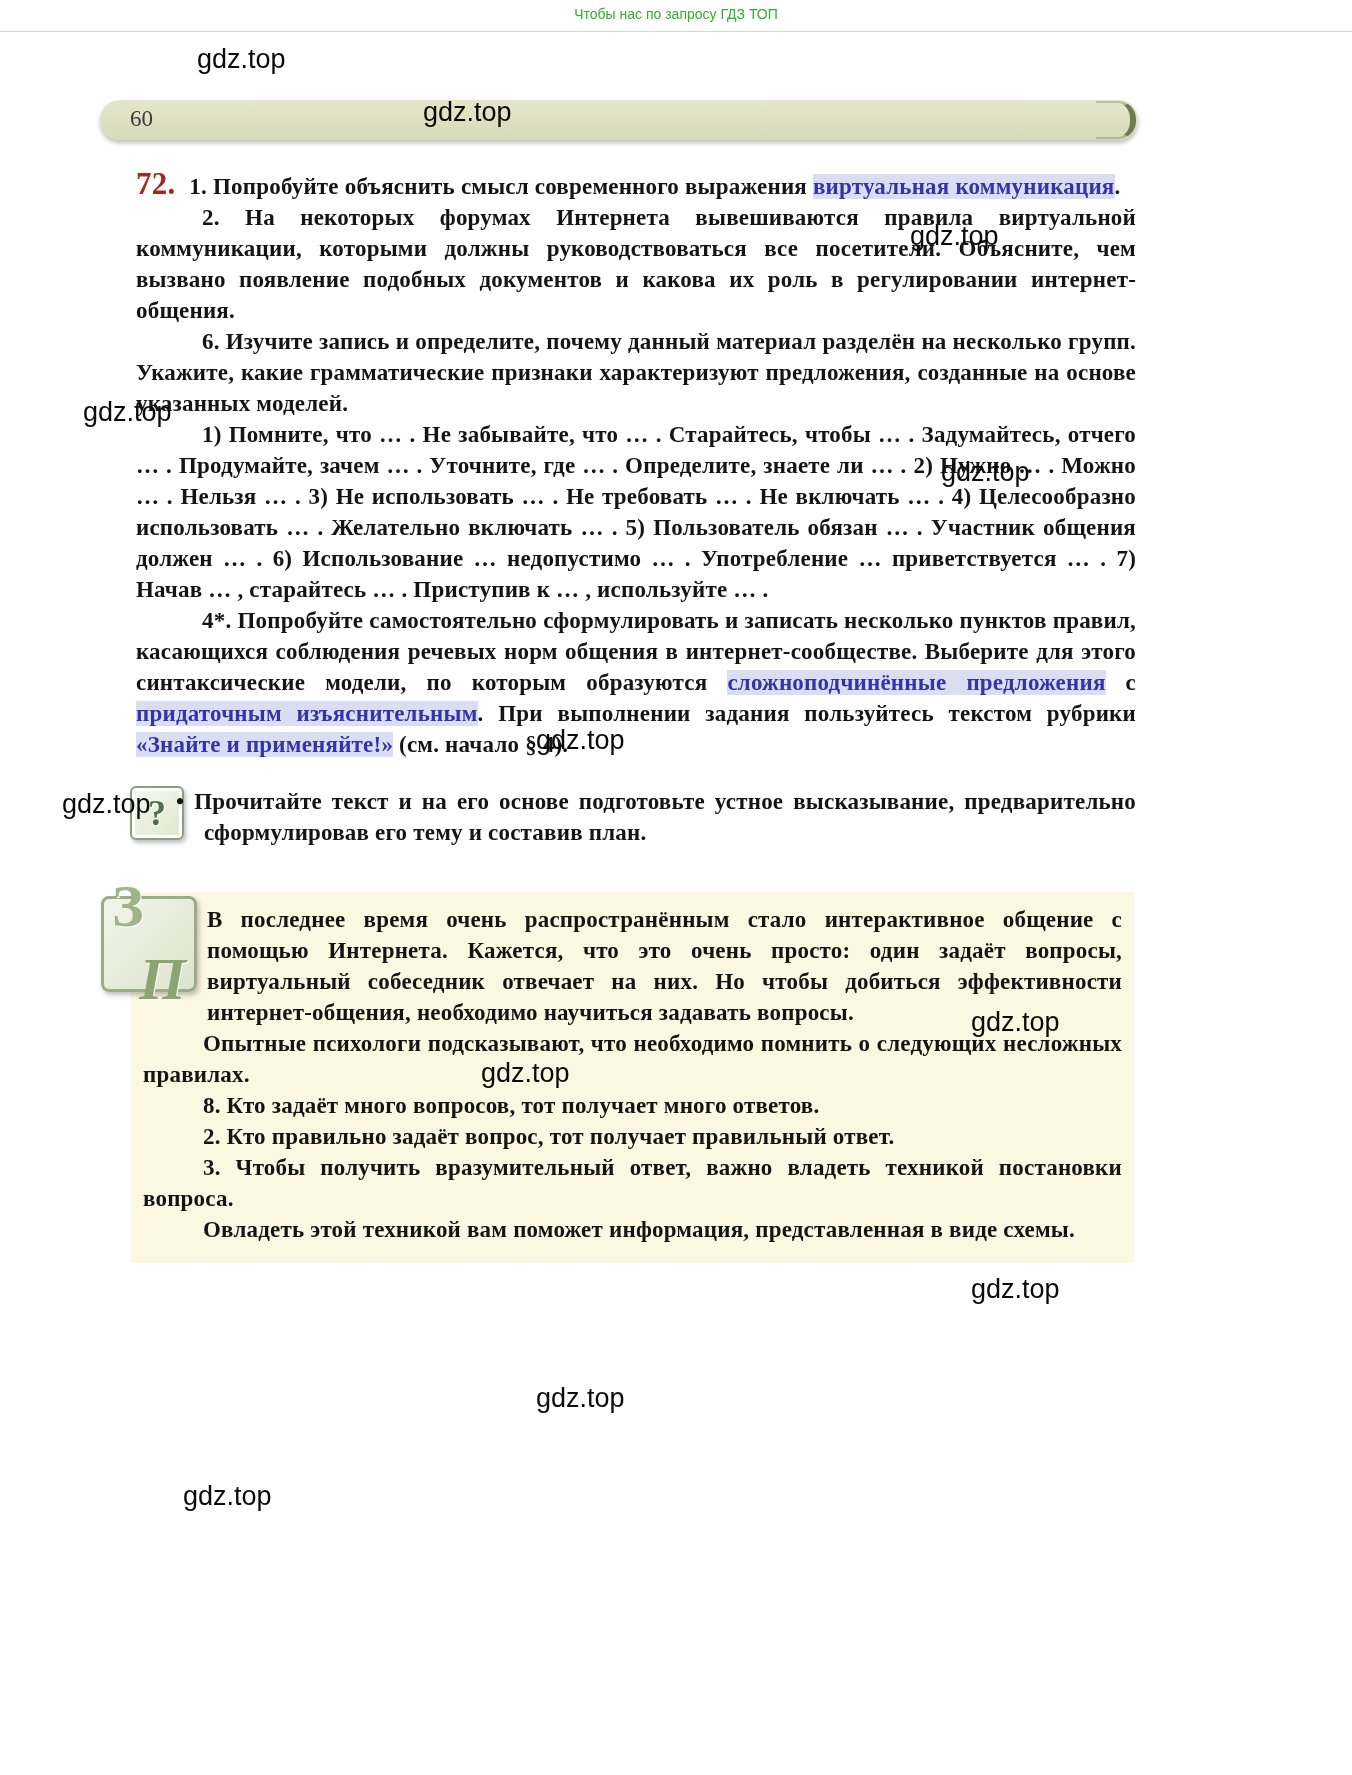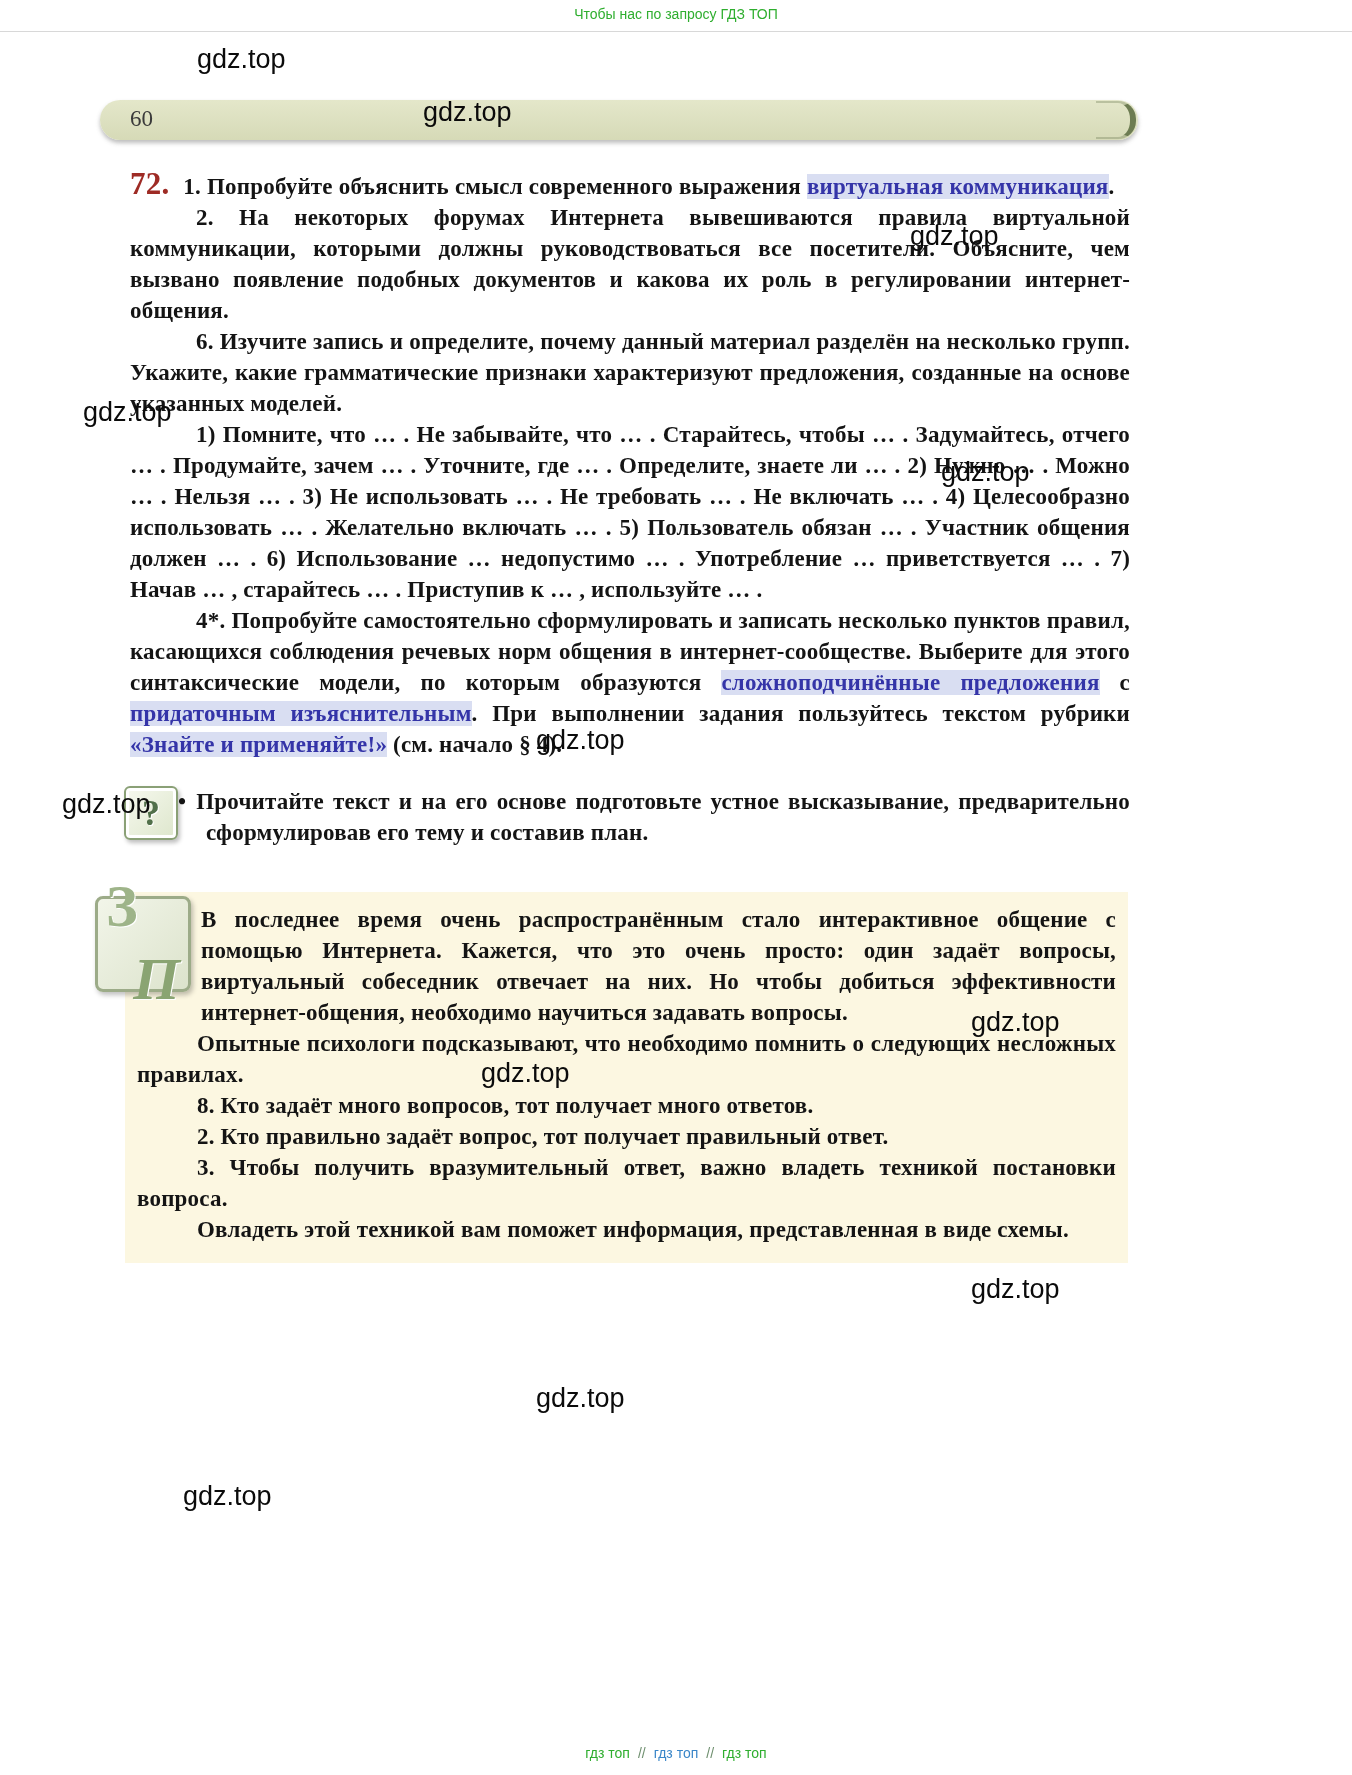--- a/index.html
+++ b/index.html
@@ -25,21 +25,21 @@
     border-top:2px solid rgba(109,124,82,.35); border-bottom:2px solid rgba(109,124,82,.35);
   }
   .pill .num { position:absolute; left:30px; top:6px; font-size:23px; color:#3a3a3a; }
 
   .wm {
     position:absolute; font-family:"Liberation Sans",sans-serif; font-size:27px;
     font-weight:500; color:#0b0b0b; z-index:30; white-space:nowrap;
   }
 
   .content {
-    position:absolute; left:130px; top:168px; width:1000px;
+    position:absolute; left:136px; top:168px; width:1000px;
     font-size:23px; font-weight:600; line-height:31px; letter-spacing:.2px;
     text-align:justify;
   }
   .content p { margin:0; }
   .ex-first { margin-left:66px; }
   .ex-num {
     font-size:31px; color:#9e2b25; font-weight:700; margin-right:14px; line-height:31px;
   }
   .indent { text-indent:66px; }
   .mt20 { margin-top:20px; }
@@ -50,21 +50,21 @@
 
   .qblock { display:flex; margin-top:26px; }
   .qicon {
     flex:none; width:54px; height:54px; margin-left:-6px;
     border:2px solid #8aa076; border-radius:6px;
     background:linear-gradient(135deg,#f7f9ef,#dde6cc);
     box-shadow:inset 0 0 0 3px #ffffff, 2px 3px 4px rgba(0,0,0,.25);
     display:flex; align-items:center; justify-content:center;
     font-size:36px; font-weight:700; color:#51704a; text-shadow:1px 1px 0 #ffffff;
   }
-  .qtext { margin-left:22px; padding-left:28px; text-indent:-28px; }
+  .qtext { margin-left:22px; padding-left:20px; text-indent:-28px; }
   .qtext .bullet { margin-right:10px; }
 
   .rubric {
     position:relative; margin-top:44px; margin-left:-5px; width:1003px;
     background:#fcf7e1; padding:12px 12px 18px 12px;
   }
   .rubric-icon {
     position:absolute; left:-30px; top:4px; width:96px; height:96px;
     border:3px solid #9cab88; border-radius:8px;
     background:linear-gradient(135deg,#f2f5e9,#dce3cc);
@@ -146,17 +146,14 @@
       <p>В последнее время очень распространённым стало интерактивное общение с помощью Интернета. Кажется, что это очень просто: один задаёт вопросы, виртуальный собеседник отвечает на них. Но чтобы добиться эффективности интернет-общения, необходимо научиться задавать вопросы.</p>
       <p class="indent60">Опытные психологи подсказывают, что необходимо помнить о следующих несложных правилах.</p>
       <p class="indent60">8. Кто задаёт много вопросов, тот получает много ответов.</p>
       <p class="indent60">2. Кто правильно задаёт вопрос, тот получает правильный ответ.</p>
       <p class="indent60">3. Чтобы получить вразумительный ответ, важно владеть техникой постановки вопроса.</p>
       <p class="indent60">Овладеть этой техникой вам поможет информация, представленная в виде схемы.</p>
     </div>
 
   </div>
 
-  <div class="footer">
-    <span class="lnk-g">гдз топ</span><span class="sep">//</span><span class="lnk-b">гдз топ</span><span class="sep">//</span><span class="lnk-g">гдз топ</span>
-  </div>
 
 </div>
 
 </body></html>

